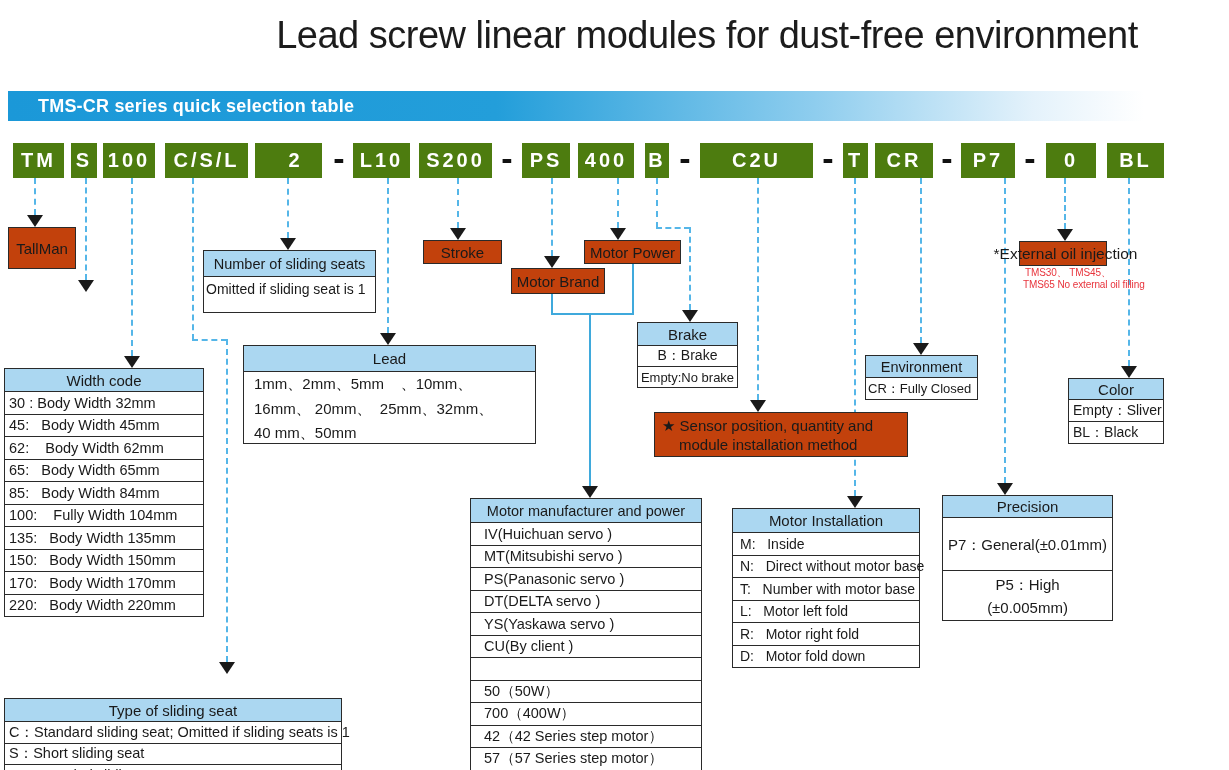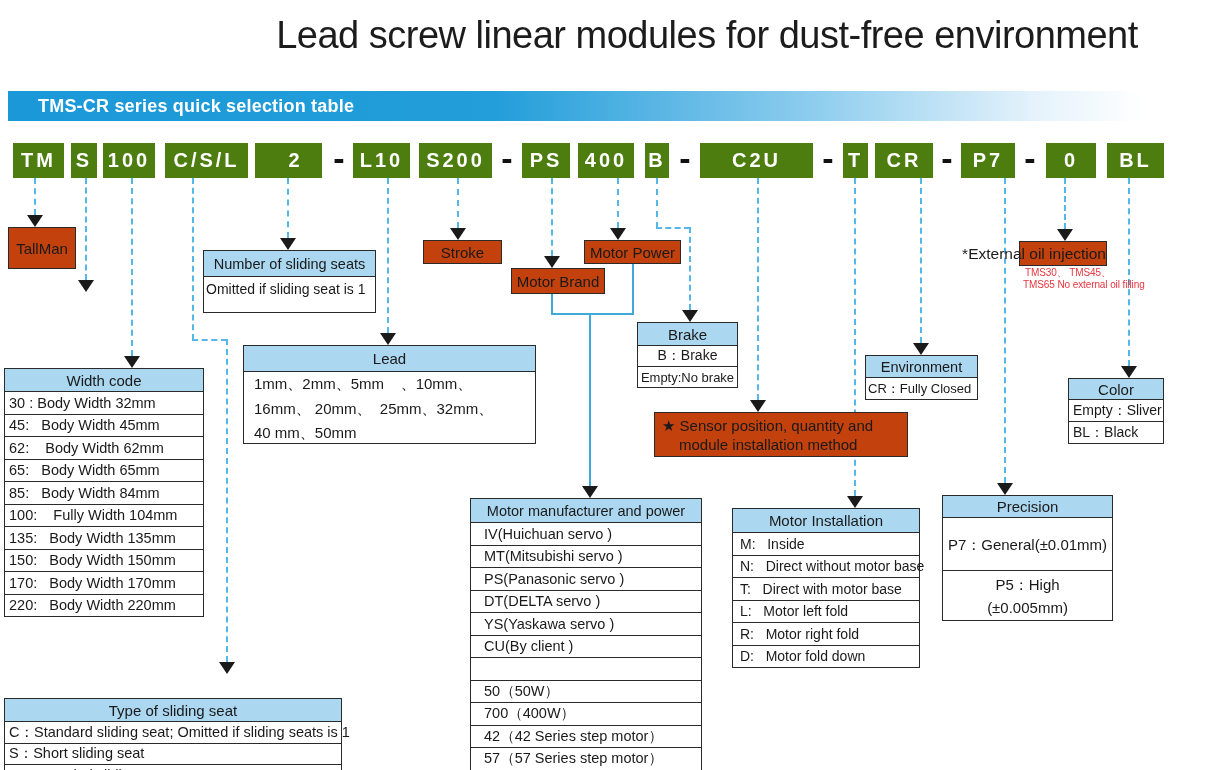--- a/index.html
+++ b/index.html
@@ -172,21 +172,21 @@
     <div class="tr" style="height:21.5px;padding-left:13px">50（50W）</div>
     <div class="tr" style="height:21.5px;padding-left:13px">700（400W）</div>
     <div class="tr" style="height:21.5px;padding-left:13px">42（42 Series step motor）</div>
     <div class="tr" style="height:21.5px;padding-left:13px">57（57 Series step motor）</div>
   </div>
 
   <div class="panel" style="left:732px;top:508px;width:188px">
     <div class="ph" style="height:23px">Motor Installation</div>
     <div class="tr" style="height:21.5px;padding-left:7px;font-size:14px">M:   Inside</div>
     <div class="tr" style="height:21.5px;padding-left:7px;font-size:14px">N:   Direct without motor base</div>
-    <div class="tr" style="height:21.5px;padding-left:7px;font-size:14px">T:   Direct with motor base</div>
+    <div class="tr" style="height:21.5px;padding-left:7px;font-size:14px">T:   Number with motor base</div>
     <div class="tr" style="height:21.5px;padding-left:7px;font-size:14px">L:   Motor left fold</div>
     <div class="tr" style="height:21.5px;padding-left:7px;font-size:14px">R:   Motor right fold</div>
     <div class="tr" style="height:21.5px;padding-left:7px;font-size:14px">D:   Motor fold down</div>
   </div>
 
   <div class="panel" style="left:865px;top:355px;width:113px">
     <div class="ph" style="height:21px;font-size:14.5px">Environment</div>
     <div class="tr" style="height:21px;font-size:13px;padding-left:2px">CR：Fully Closed</div>
   </div>
 
@@ -195,21 +195,21 @@
     <div class="tr" style="height:52px;flex-direction:row;justify-content:center;padding-left:0;align-items:center;line-height:23px;font-size:15px">
       <div>P7：General</div>
       <div>(±0.01mm)</div>
     </div>
     <div class="tr" style="height:49px;flex-direction:column;justify-content:center;padding-left:0;align-items:center;line-height:23px;font-size:15px">
       <div>P5：High</div>
       <div>(±0.005mm)</div>
     </div>
   </div>
 
-  <div class="pb" style="left:1019px;top:241px;width:88px;height:25px;justify-content:flex-end;overflow:visible">
+  <div class="pb" style="left:1019px;top:241px;width:88px;height:25px;justify-content:center;overflow:visible">
     <span style="padding-left:5px;font-size:15.5px;white-space:nowrap">*External oil injection</span>
   </div>
   <div class="note" style="left:1025px;top:266px">TMS30、 TMS45、</div>
   <div class="note" style="left:1023px;top:279px">TMS65 No external oil filling</div>
 
   <div class="panel" style="left:1068px;top:378px;width:96px">
     <div class="ph" style="height:20px">Color</div>
     <div class="tr" style="height:21px;font-size:14px;white-space:nowrap">Empty：Sliver</div>
     <div class="tr" style="height:21px;font-size:14px;white-space:nowrap">BL：Black</div>
   </div>

